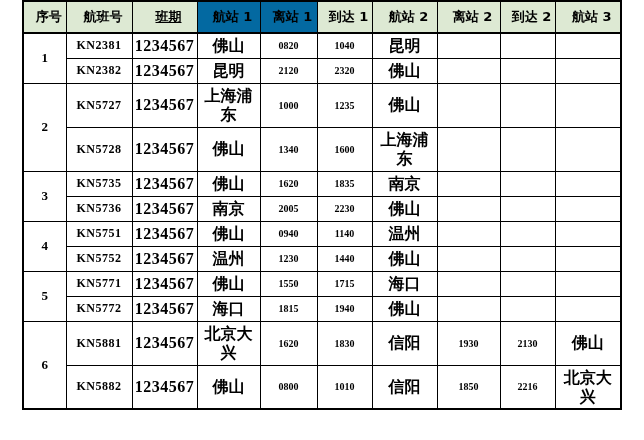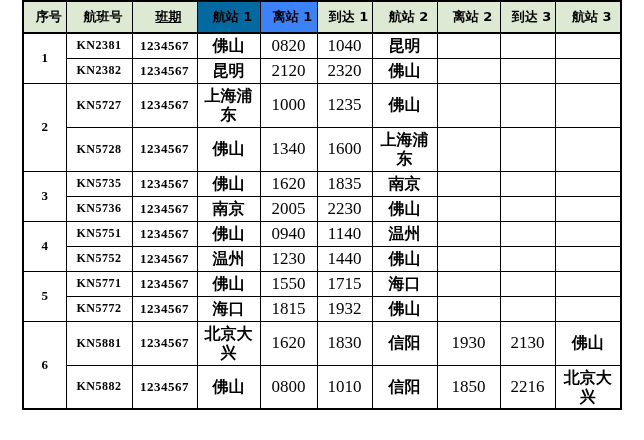--- a/index.html
+++ b/index.html
@@ -38,22 +38,22 @@
     font-size:13px;
     font-weight:bold;
     border-bottom:2px solid #000;
     font-family:"DejaVu Sans","Liberation Sans",sans-serif;
     padding-left:8px;
   }
   tr.rn { height:25px; }
   tr.rt { height:44px; }
   td.c-no   { font-size:13px; font-weight:bold; }
   td.c-fno  { font-size:12px; font-weight:bold; letter-spacing:0.5px; }
-  td.c-days { font-size:13px; font-weight:bold; letter-spacing:0.5px; }
-  td.c-time { font-size:17px; font-weight:normal; }
+  td.c-days { font-size:16px; font-weight:bold; letter-spacing:0.5px; }
+  td.c-time { font-size:10px; font-weight:bold; }
   td.c-st   {
     font-size:16px; font-weight:bold;
     font-family:"DejaVu Sans","Liberation Sans",sans-serif;
     line-height:1.2;
     padding:0 3px;
     word-break:break-all;
   }
 </style>
 </head>
 <body>
@@ -72,25 +72,25 @@
         <col style="width:63px">
       <col style="width:55px">
         <col style="width:66px">
     </colgroup>
     <thead>
       <tr>
         <th style="background: rgb(221, 233, 211);">序号</th>
         <th style="background: rgb(221, 233, 211);">航班号</th>
         <th style="background: rgb(221, 233, 211); text-decoration: underline;">班期</th>
         <th style="background: #0369a1;">航站 1</th>
-        <th style="background: #3b82f6;">离站 1</th>
+        <th style="background: #0369a1;">离站 1</th>
         <th style="background: rgb(221, 233, 211);">到达 1</th>
         <th style="background: rgb(221, 233, 211);">航站 2</th>
         <th style="background: rgb(221, 233, 211);">离站 2</th>
-        <th style="background: rgb(221, 233, 211);">到达 3</th>
+        <th style="background: rgb(221, 233, 211);">到达 2</th>
         <th style="background: rgb(221, 233, 211);">航站 3</th>
       </tr>
     </thead>
     <tbody>
 
       <tr class="rn">
         <td class="c-no" rowspan="2">1</td>
         <td class="c-fno">KN2381</td>
         <td class="c-days">1234567</td>
         <td class="c-st">佛山</td>
@@ -195,21 +195,21 @@
         <td class="c-st">海口</td>
         <td class="c-time"></td>
         <td class="c-time"></td>
         <td class="c-st"></td>
       </tr>
       <tr class="rn">
         <td class="c-fno">KN5772</td>
         <td class="c-days">1234567</td>
         <td class="c-st">海口</td>
         <td class="c-time">1815</td>
-        <td class="c-time">1932</td>
+        <td class="c-time">1940</td>
         <td class="c-st">佛山</td>
         <td class="c-time"></td>
         <td class="c-time"></td>
         <td class="c-st"></td>
       </tr>
 
       <tr class="rt">
         <td class="c-no" rowspan="2">6</td>
         <td class="c-fno">KN5881</td>
         <td class="c-days">1234567</td>

